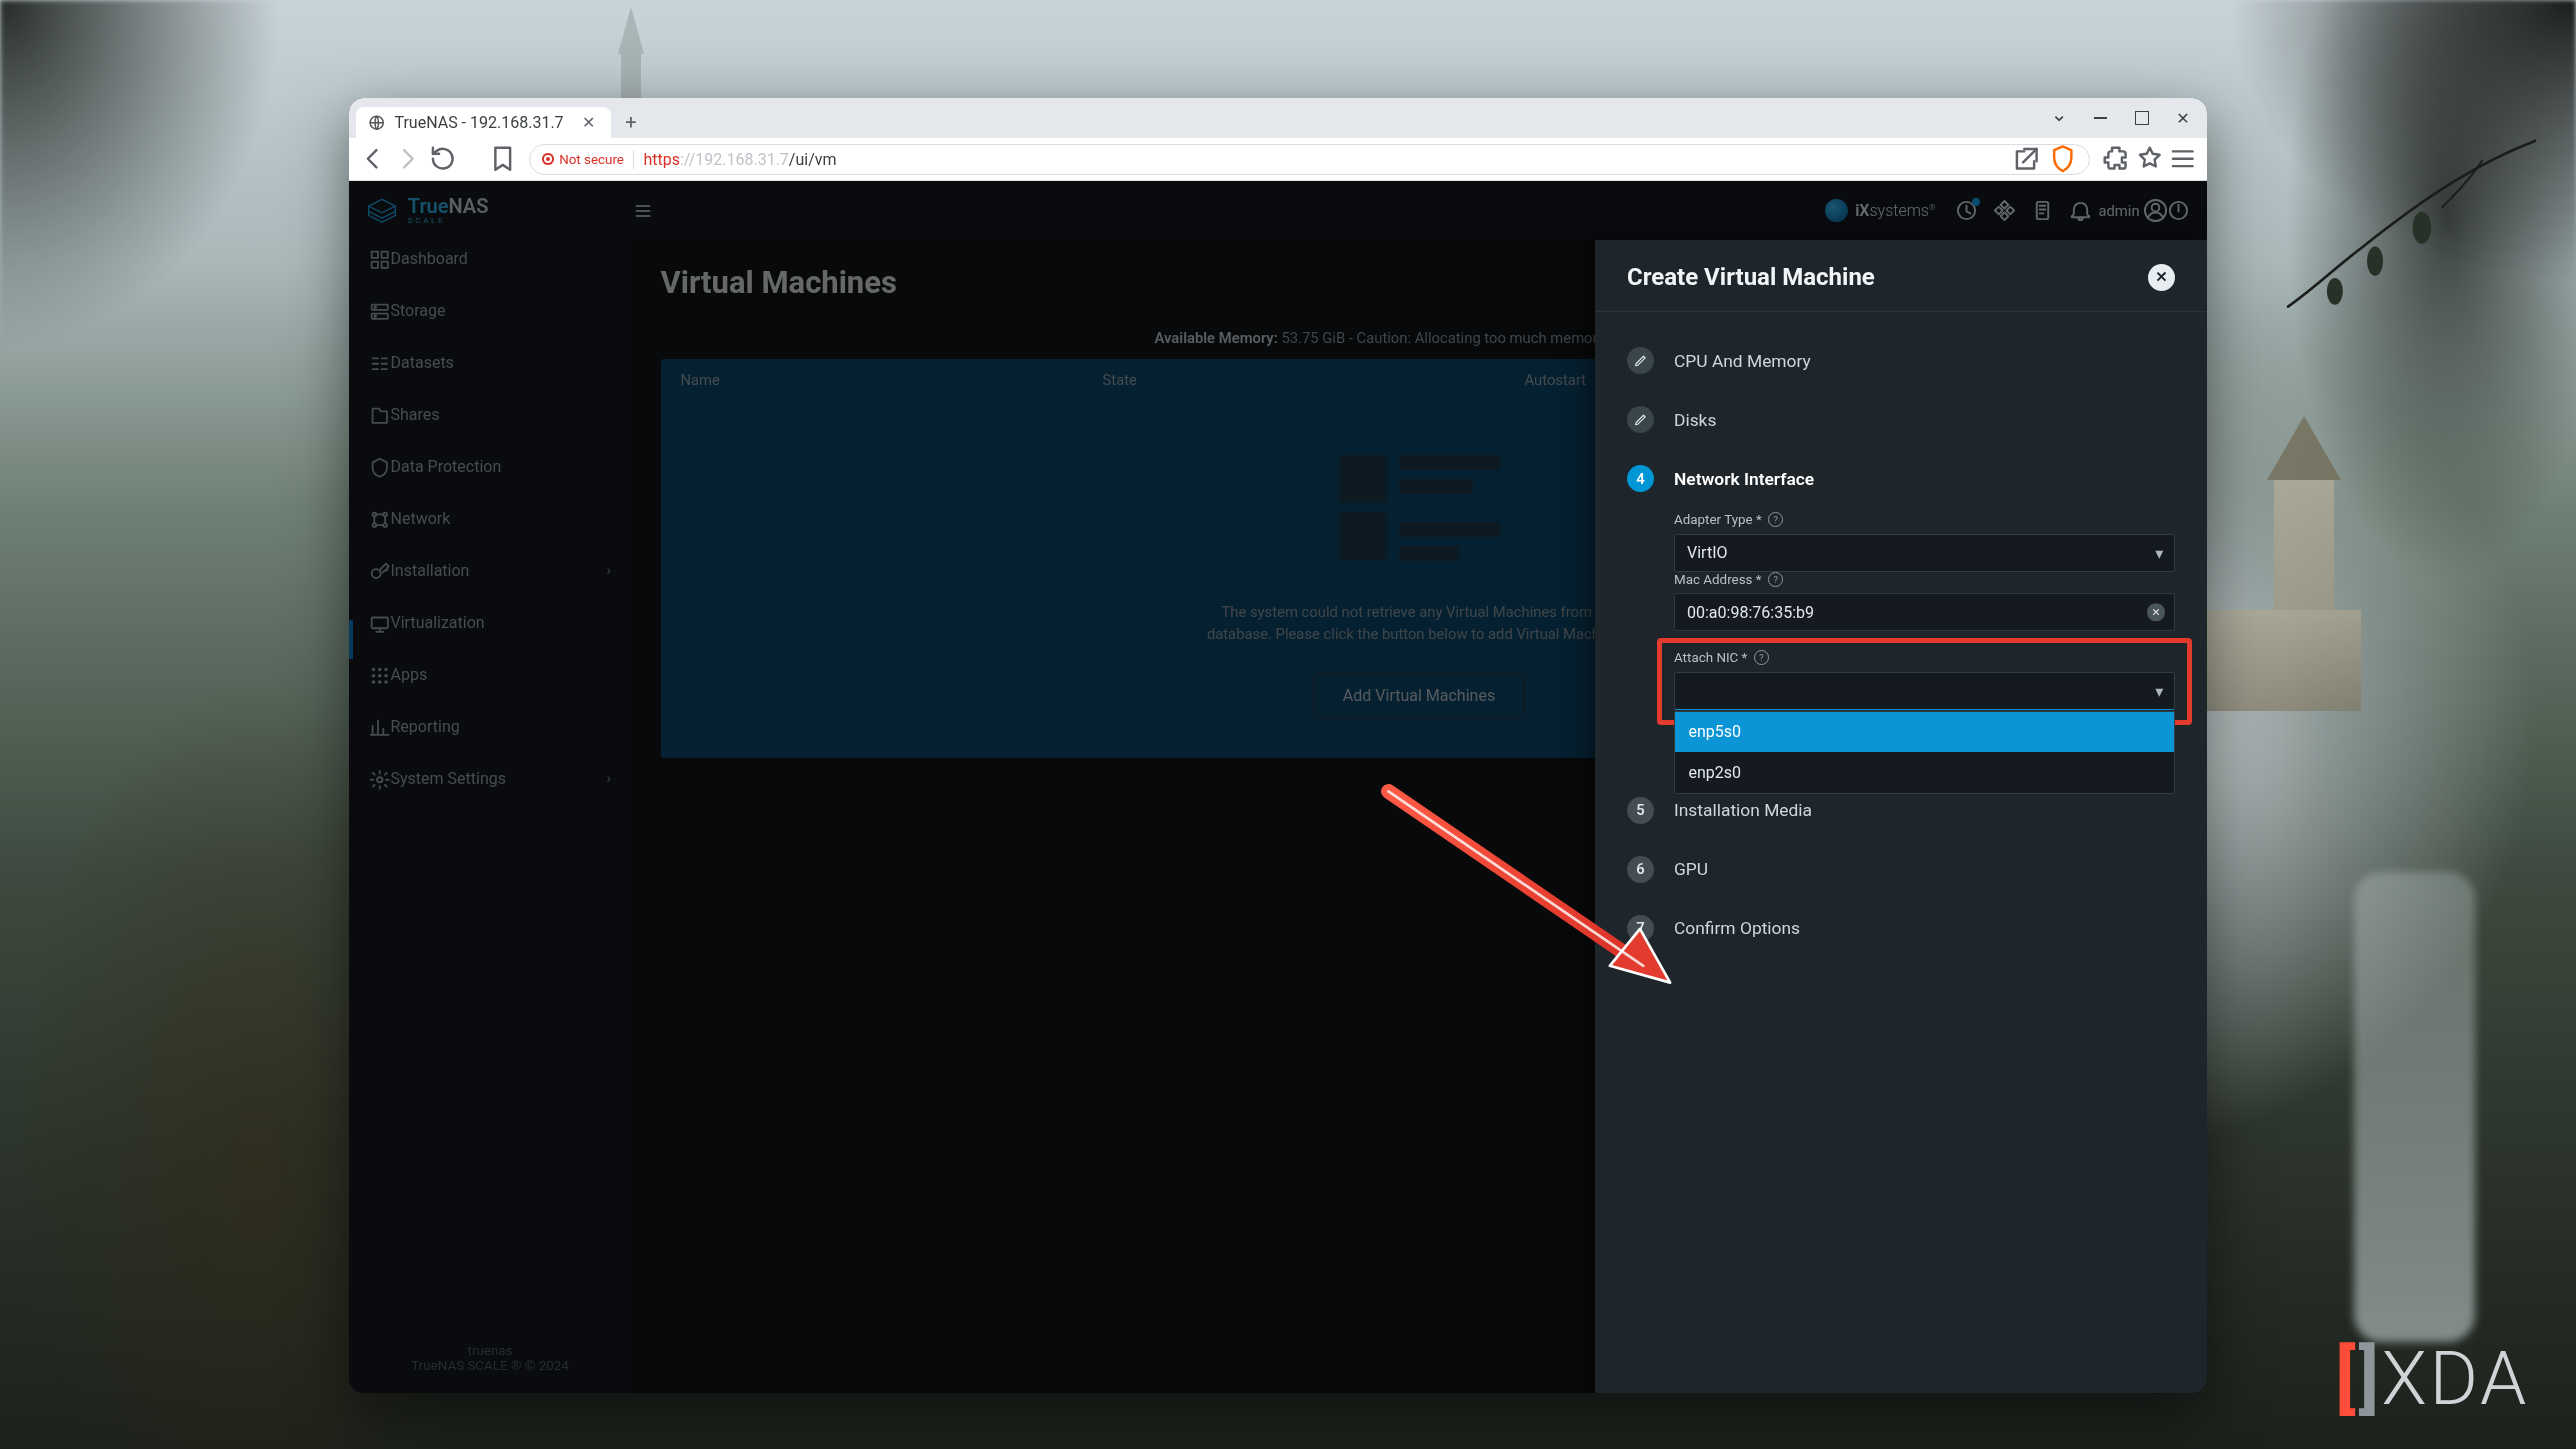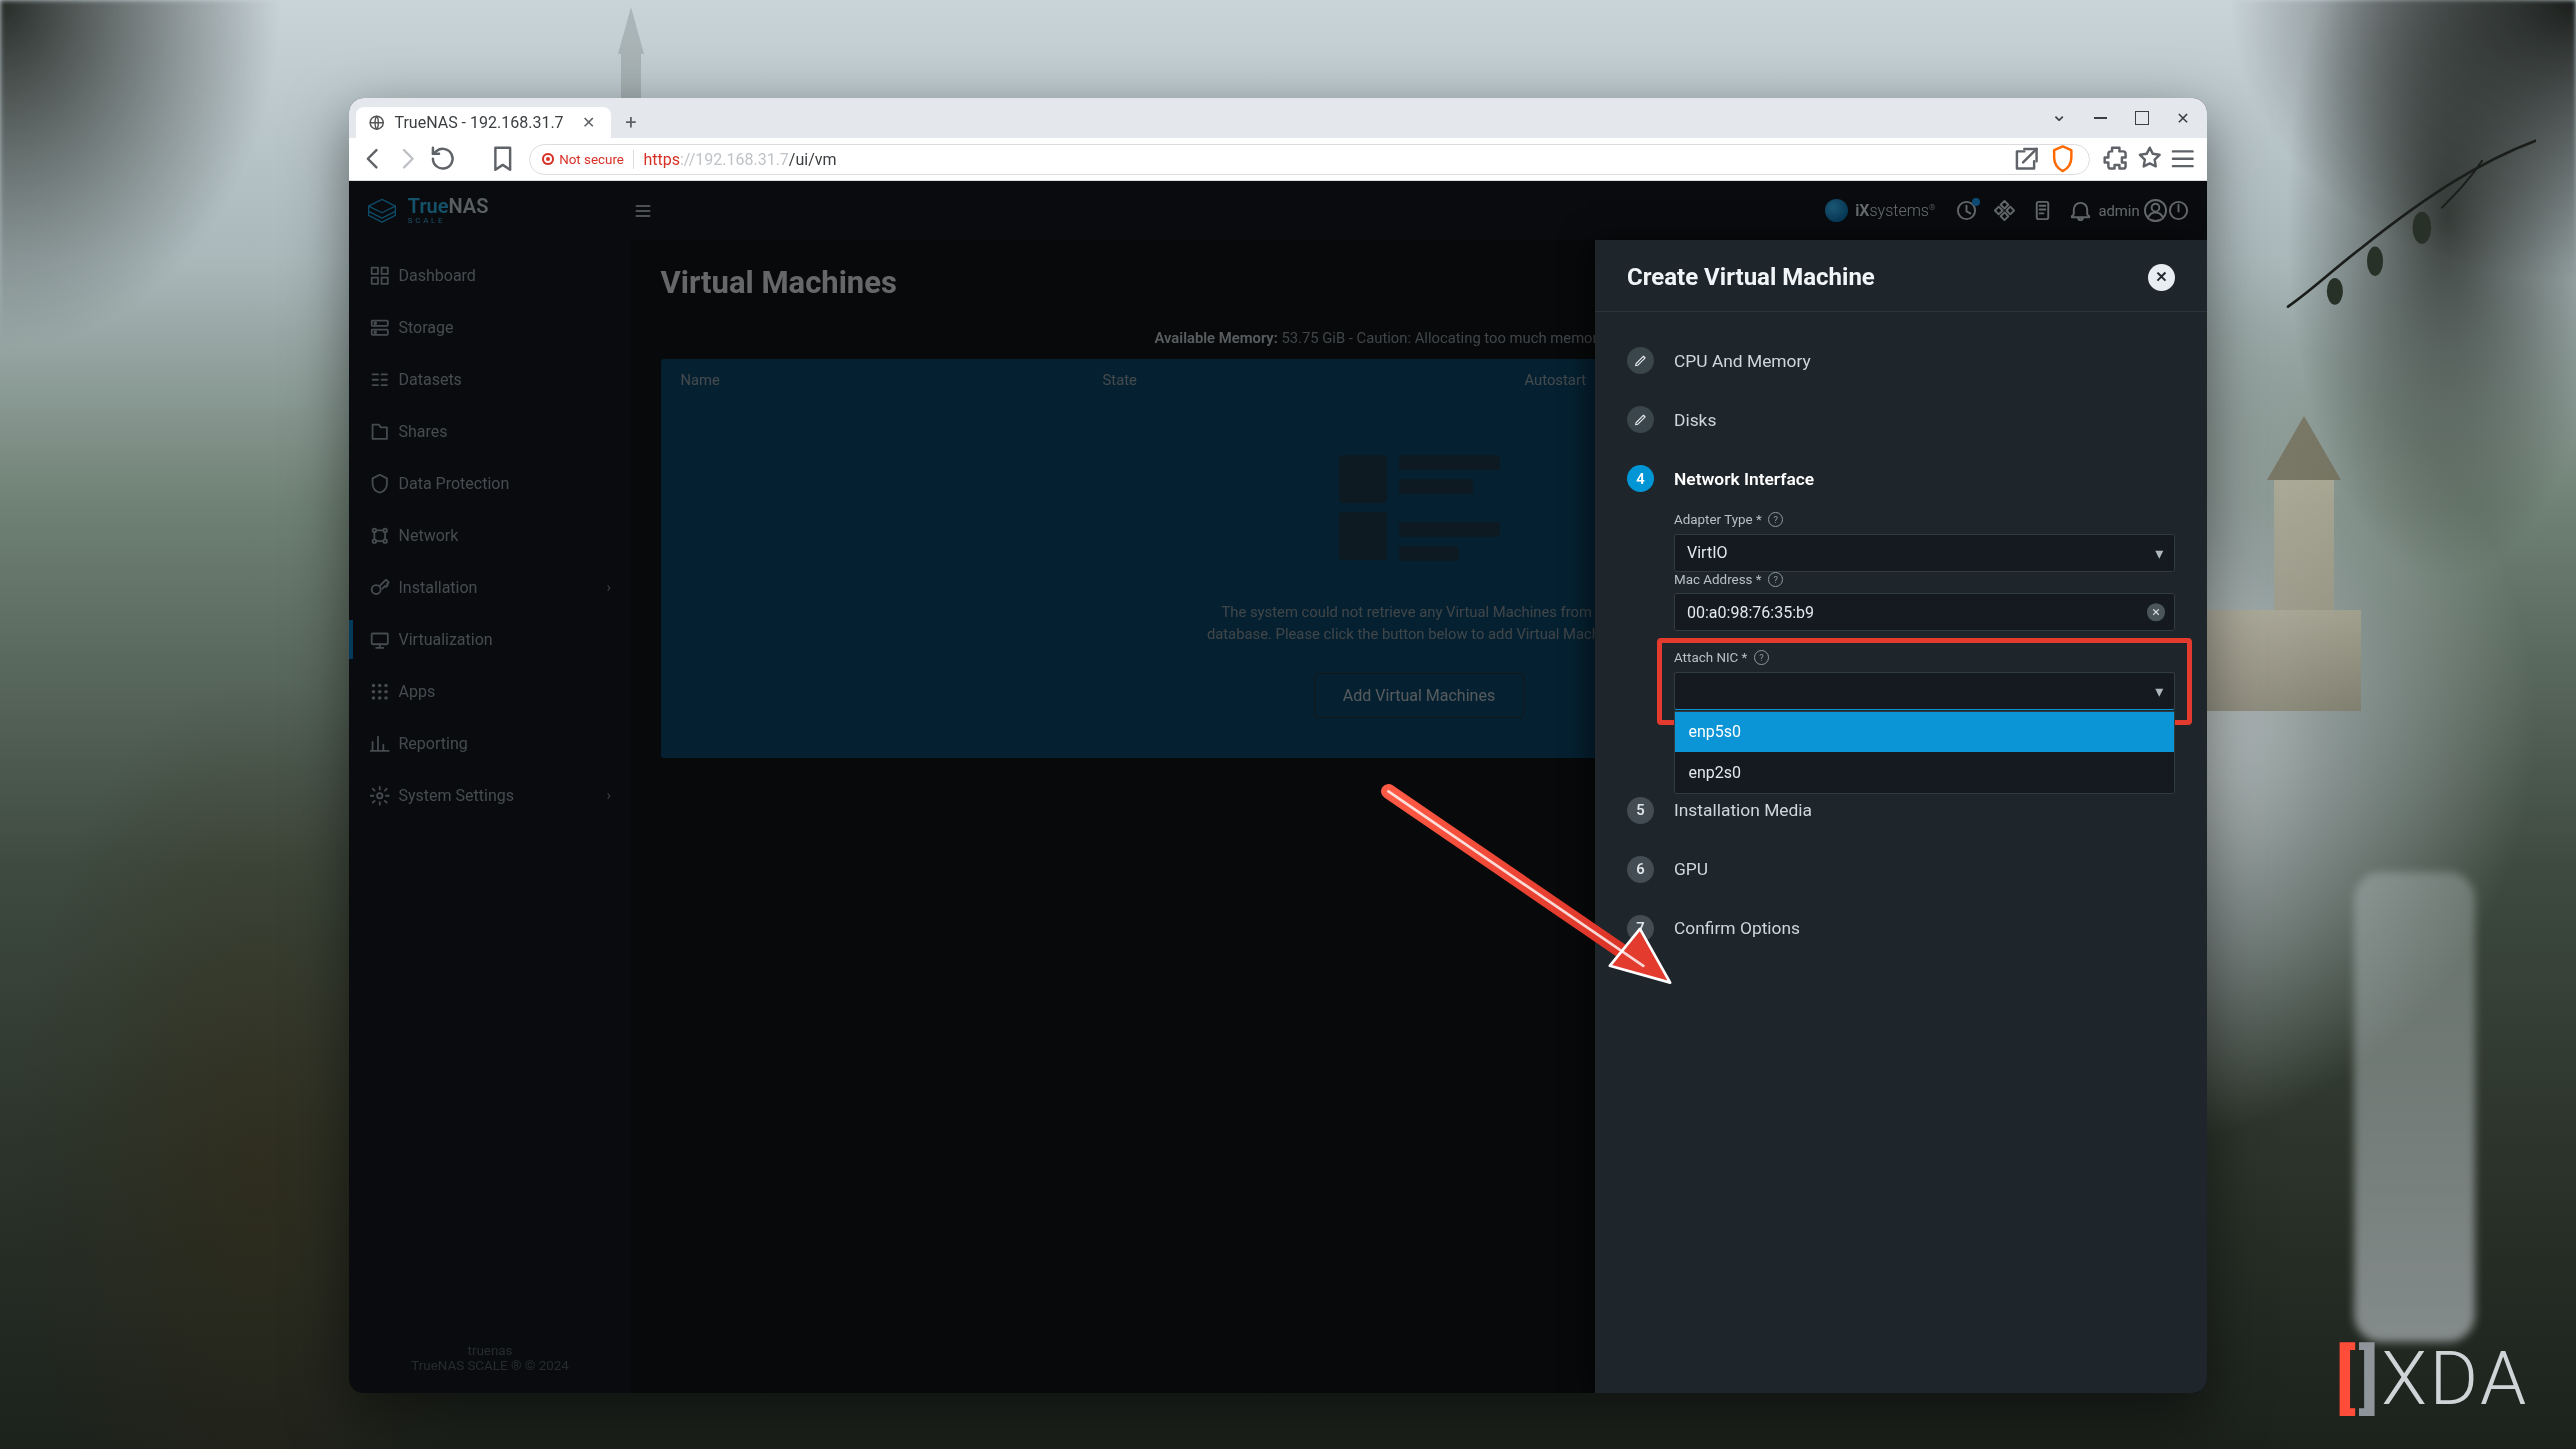--- a/index.html
+++ b/index.html
@@ -89,21 +89,21 @@
   .ixsys { display:flex; align-items:center; gap:6.7px; color:#e7edf0; font-size:16px; font-weight:300; margin-right:20px;}
   .ixsys .ball{width:23px;height:23px;border-radius:50%;background:radial-gradient(circle at 35% 35%, #3ec2ff, #0064a8);}
   .ixsys b{font-weight:600;}
   .hdr-icons { display:flex; align-items:center; gap:14.8px; color:#e0e6ea; }
   .hdr-icons .hi { width:23px;height:23px;display:flex;align-items:center;justify-content:center;position:relative;}
   .hi.badge::after{content:"";position:absolute;top:-1.3px;right:-1.3px;width:8px;height:8px;border-radius:50%;background:#1fa7ff;}
   .hdr-user { color:#e0e6ea; font-size:14.8px; margin:0 4px 0 6.7px;}
   .avatar-ic, .power-ic { width:23px;height:23px;color:#e0e6ea;display:flex;align-items:center;justify-content:center;}
 
   .sidebar { position:absolute; top:59px; left:0; bottom:0; width:282px; background:#151a1f; padding-top:9.4px; z-index:1; }
-  .side-item { display:flex; align-items:center; gap:8px; padding:0 20px; height:52px; color:#9aa6ad; font-size:16px; position:relative;}
+  .side-item { display:flex; align-items:flex-start; gap:0; padding:0 20px; height:52px; color:#9aa6ad; font-size:16px; position:relative;}
   .side-item.active { color:#9aa6ad; }
   .side-item.active::before{content:"";position:absolute;left:0;top:6.7px;bottom:6.7px;width:4px;background:#0d82c7;}
   .side-item .sic { width:21.5px; height:21.5px; display:flex;align-items:center;justify-content:center; }
   .side-item .chev { margin-left:auto; color:#7d8a91; font-size:14.8px;}
   .side-foot { position:absolute; bottom:20px; left:0; right:0; text-align:center; font-size:13.4px; color:#556066;}
   .side-foot a{color:#556066; text-decoration:none; display:block; margin-top:4px;}
 
   .main { position:absolute; top:59px; left:282px; right:0; bottom:0; padding:24px 29.5px; z-index:1; color:#dde4e8;}
   .page-title { font-size:31px; font-weight:700; color:#dfe5e8; margin-bottom:28px;}
   .mem-line { text-align:center; font-size:14.8px; color:#8f9aa0; margin-bottom:12px;}

